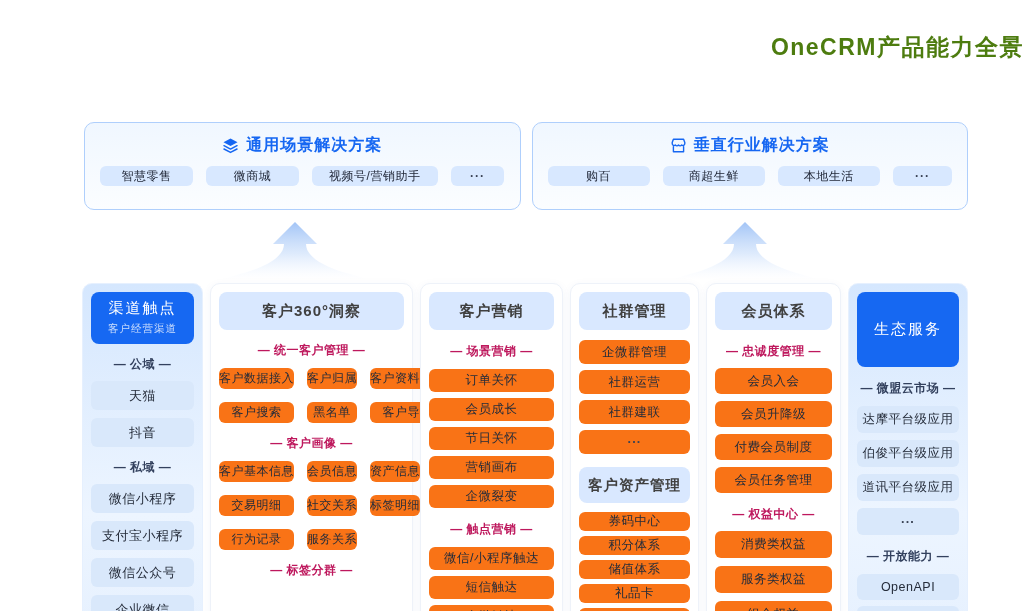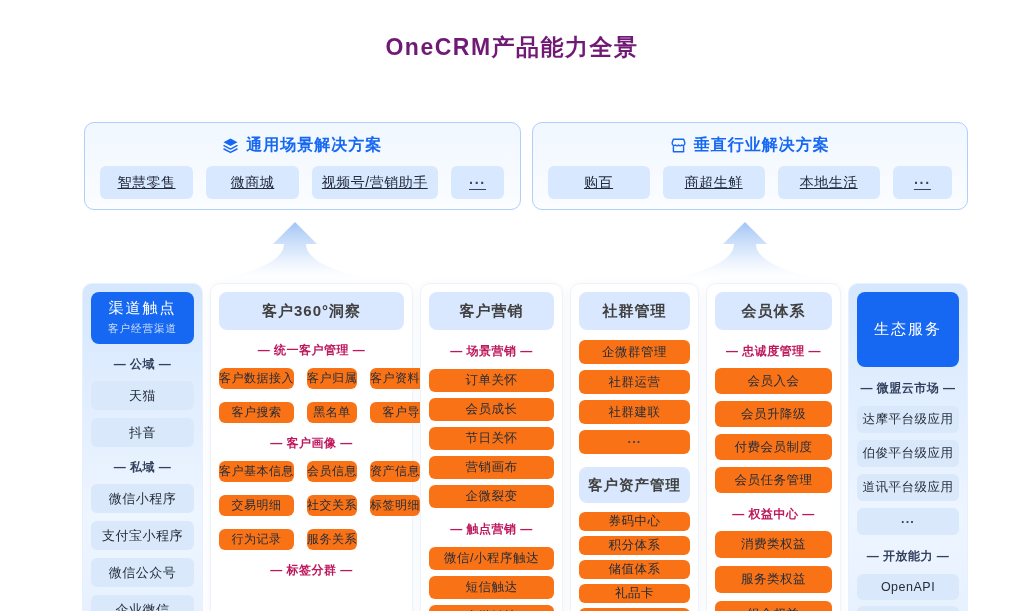--- a/index.html
+++ b/index.html
@@ -3,42 +3,42 @@
 <meta charset="utf-8">
 <style>
   html,body{margin:0;padding:0;}
   body{
     width:1024px;height:611px;overflow:hidden;position:relative;
     background:#ffffff;
     font-family:"Liberation Sans","DejaVu Sans",sans-serif;
     -webkit-font-smoothing:antialiased;
   }
   .title{
-    position:absolute;top:32px;left:0;width:1024px;text-align:center;
-    font-size:23px;font-weight:600;color:#701a75;letter-spacing:1.5px;margin:0;
+    position:absolute;top:32px;left:0;width:1024px;text-align:right;
+    font-size:23px;font-weight:600;color:#4d7c0f;letter-spacing:1.5px;margin:0;
   }
   
   .solutions{position:absolute;top:122px;left:84px;width:884px;display:flex;gap:11px;}
   .sol-box{
     flex:1;height:88px;box-sizing:border-box;
     background:linear-gradient(180deg,#F0F7FF 0%,#FBFDFF 100%);
     border:1px solid #AFCFFC;border-radius:10px;
     padding:11px 15px 12px;
   }
   .sol-head{
     display:flex;justify-content:center;align-items:center;gap:7px;
     color:#1667F2;font-size:16px;font-weight:bold;height:22px;margin-bottom:10px;
     letter-spacing:1px;
   }
   .sol-icon{display:flex;align-items:center;}
   .sol-items{display:flex;gap:13px;}
   .spill{
-    background:#D8E8FF;border-radius:6px;height:33px;flex:1;
+    background:#D8E8FF;border-radius:6px;height:20px;flex:1;
     display:flex;align-items:center;justify-content:center;
-    font-size:14px;color:#22293a;letter-spacing:0.5px;text-decoration:underline;
+    font-size:12px;color:#22293a;letter-spacing:0.5px;
   }
   .spill.wide{flex:1.35;}
   .spill.dots{flex:0.58;letter-spacing:1px;font-weight:bold;color:#3a4254;}
   
   .arrows{position:absolute;top:220px;left:0;}
   
   .columns{position:absolute;top:283px;left:82px;width:886px;display:flex;gap:7px;align-items:flex-start;}
   .card{box-sizing:border-box;border-radius:10px;padding:8px;height:420px;}
   .c1{width:121px;}
   .c2{width:203px;}

